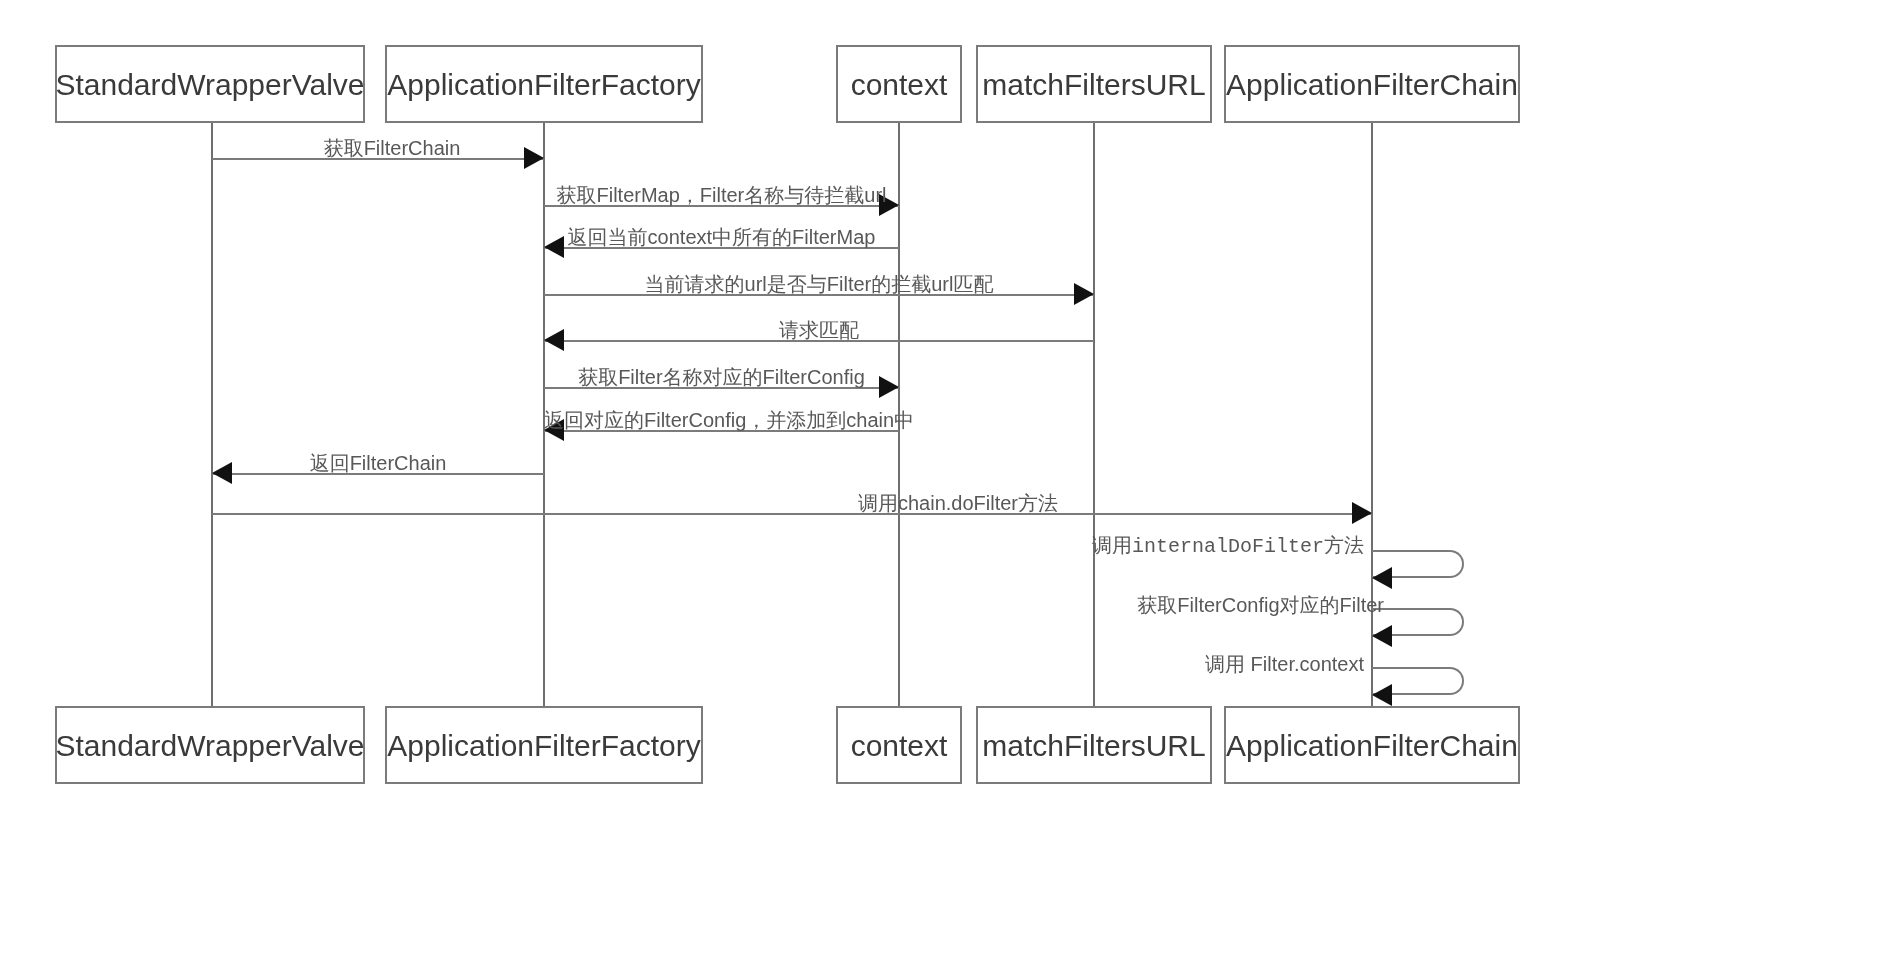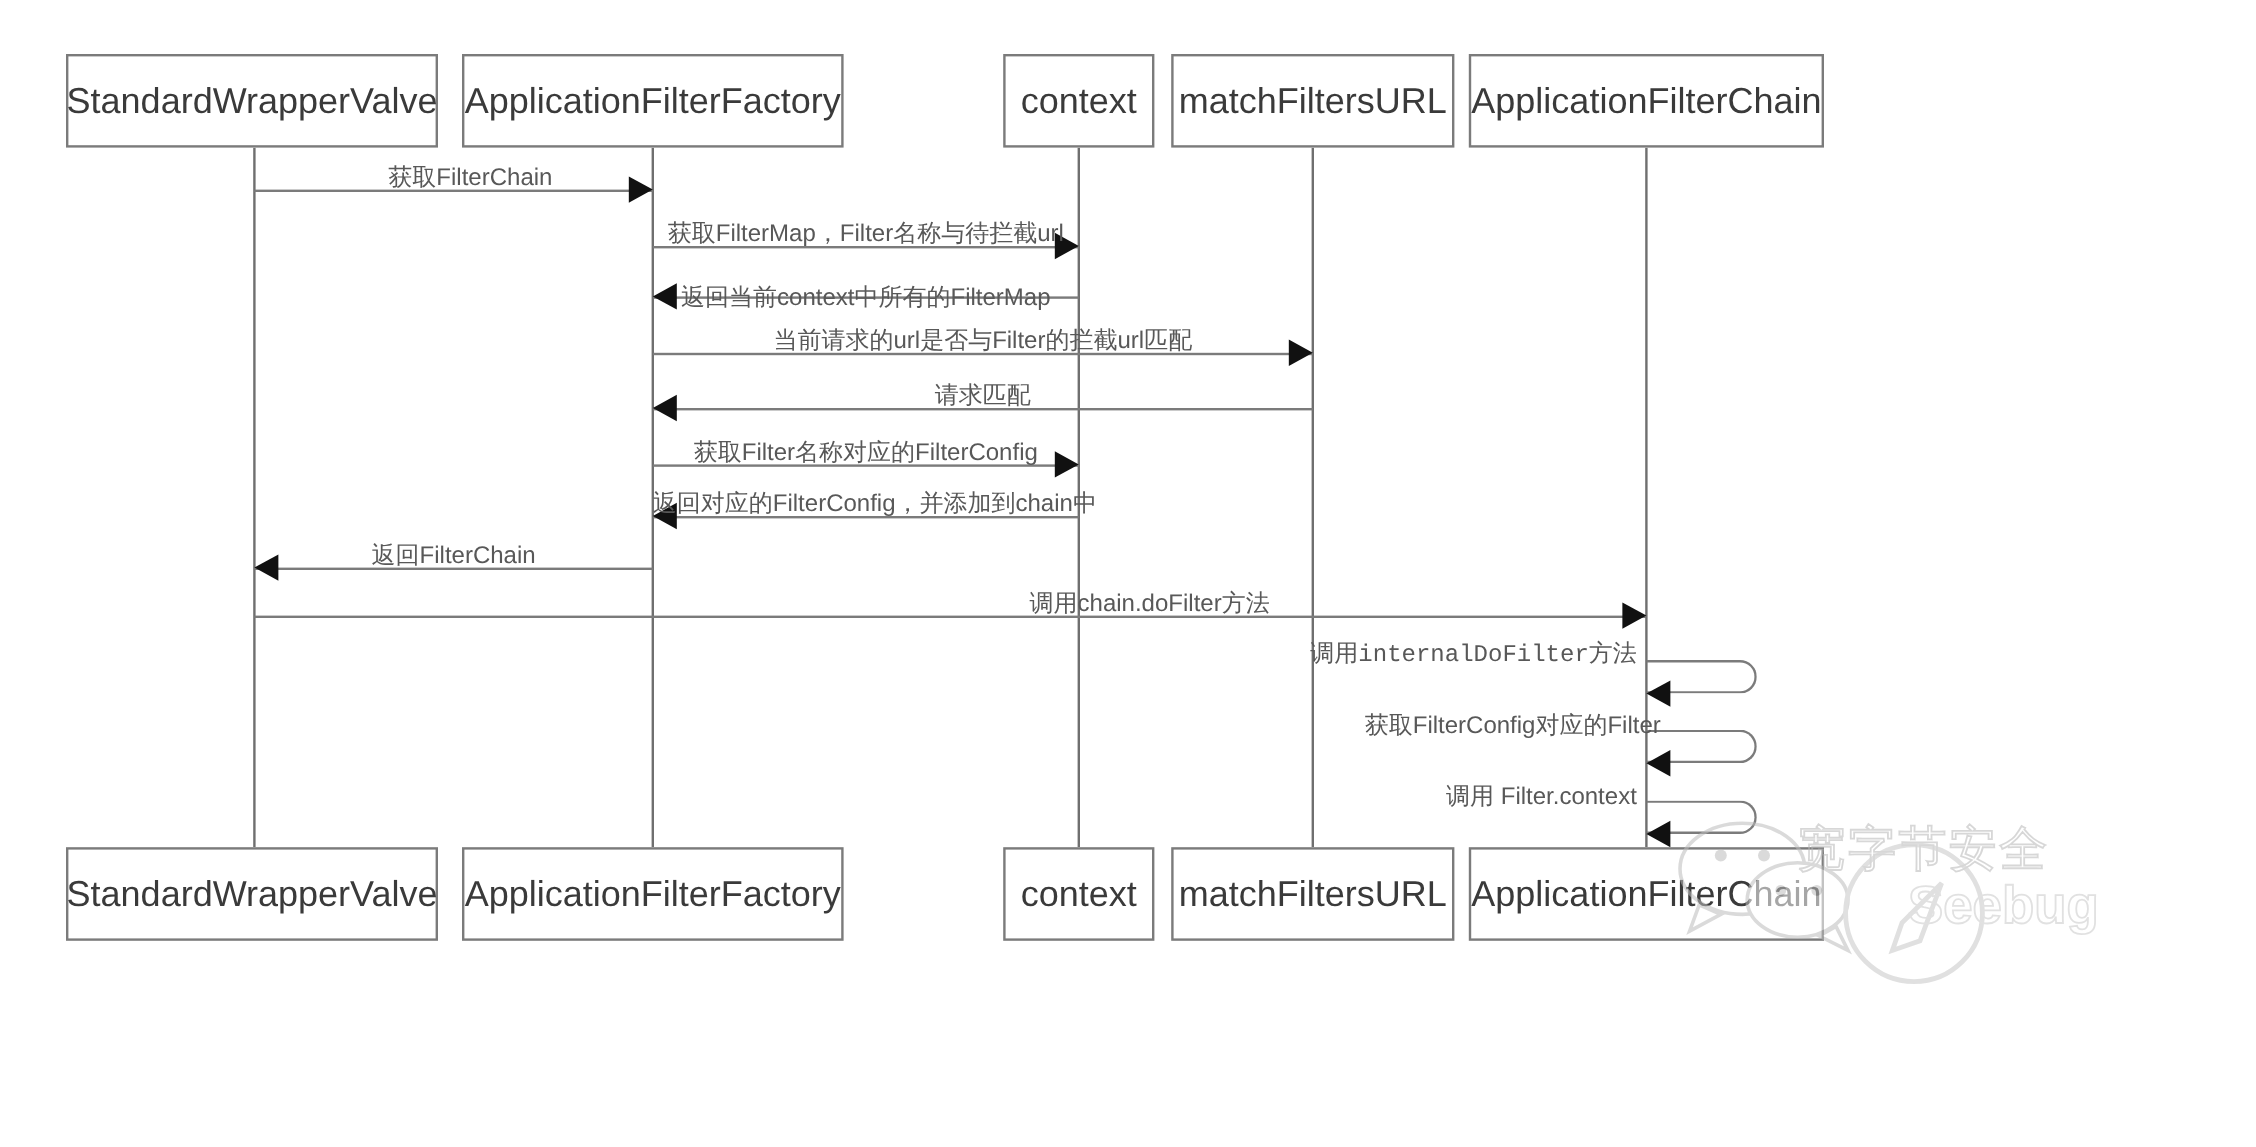--- a/index.html
+++ b/index.html
@@ -135,21 +135,21 @@
   <div class="msg" style="left:212px; top:158px; width:332px;"></div>
   <div class="arrowhead right" style="left:524px; top:147px;"></div>
   <div class="msg-label" style="left:212px; top:138px; width:332px;padding-left:14px;">获取FilterChain</div>
 
   <div class="msg" style="left:544px; top:205px; width:355px;"></div>
   <div class="arrowhead right" style="left:879px; top:194px;"></div>
   <div class="msg-label" style="left:544px; top:185px; width:355px;">获取FilterMap，Filter名称与待拦截url</div>
 
   <div class="msg" style="left:544px; top:247px; width:355px;"></div>
   <div class="arrowhead left" style="left:544px; top:236px;"></div>
-  <div class="msg-label" style="left:544px; top:238px; width:355px;">返回当前context中所有的FilterMap</div>
+  <div class="msg-label" style="left:544px; top:227px; width:355px;">返回当前context中所有的FilterMap</div>
 
   <div class="msg" style="left:544px; top:294px; width:550px;"></div>
   <div class="arrowhead right" style="left:1074px; top:283px;"></div>
   <div class="msg-label" style="left:544px; top:274px; width:550px;">当前请求的url是否与Filter的拦截url匹配</div>
 
   <div class="msg" style="left:544px; top:340px; width:550px;"></div>
   <div class="arrowhead left" style="left:544px; top:329px;"></div>
   <div class="msg-label" style="left:544px; top:320px; width:550px;">请求匹配</div>
 
   <div class="msg" style="left:544px; top:387px; width:355px;"></div>
@@ -189,35 +189,14 @@
   <div class="participant" style="left:836px; top:706px; width:126px; height:78px;">
     <span>context</span>
   </div>
   <div class="participant" style="left:976px; top:706px; width:236px; height:78px;">
     <span>matchFiltersURL</span>
   </div>
   <div class="participant" style="left:1224px; top:706px; width:296px; height:78px;">
     <span>ApplicationFilterChain</span>
   </div>
 
-  <div class="watermark" style="left:1390px; top:672px; width:490px; height:140px;">
-
-    <svg width="170" height="120" viewBox="0 0 170 120" style="position:absolute; left:0px; top:8px;">
-      <ellipse cx="62" cy="44" rx="52" ry="38" fill="none" stroke="#bdbdbd" stroke-width="3"></ellipse>
-      <path d="M 26 74 L 18 96 L 44 82 Z" fill="none" stroke="#bdbdbd" stroke-width="3"></path>
-      <circle cx="44" cy="33" r="5" fill="#bdbdbd"></circle>
-      <circle cx="80" cy="33" r="5" fill="#bdbdbd"></circle>
-      <ellipse cx="108" cy="70" rx="42" ry="31" fill="#ffffff" stroke="#bdbdbd" stroke-width="3"></ellipse>
-      <path d="M 140 92 L 150 112 L 126 100 Z" fill="#ffffff" stroke="#bdbdbd" stroke-width="3"></path>
-      <circle cx="94" cy="62" r="4.5" fill="#bdbdbd"></circle>
-      <circle cx="124" cy="62" r="4.5" fill="#bdbdbd"></circle>
-    </svg>
-
-    <svg width="130" height="130" viewBox="0 0 130 130" style="position:absolute; left:140px; top:24px;">
-      <circle cx="65" cy="65" r="57" fill="none" stroke="#c7c7c7" stroke-width="4"></circle>
-      <path d="M 88 40 L 55 73 L 47 96 L 70 88 Z" fill="none" stroke="#c7c7c7" stroke-width="4"></path>
-    </svg>
-
-    <div class="wm-text" style="left:108px; top:8px;">宽字节安全</div>
-    <div class="wm-seebug" style="left:200px; top:58px;">Seebug</div>
-  </div>
 
 </div>
 
 </body></html>

